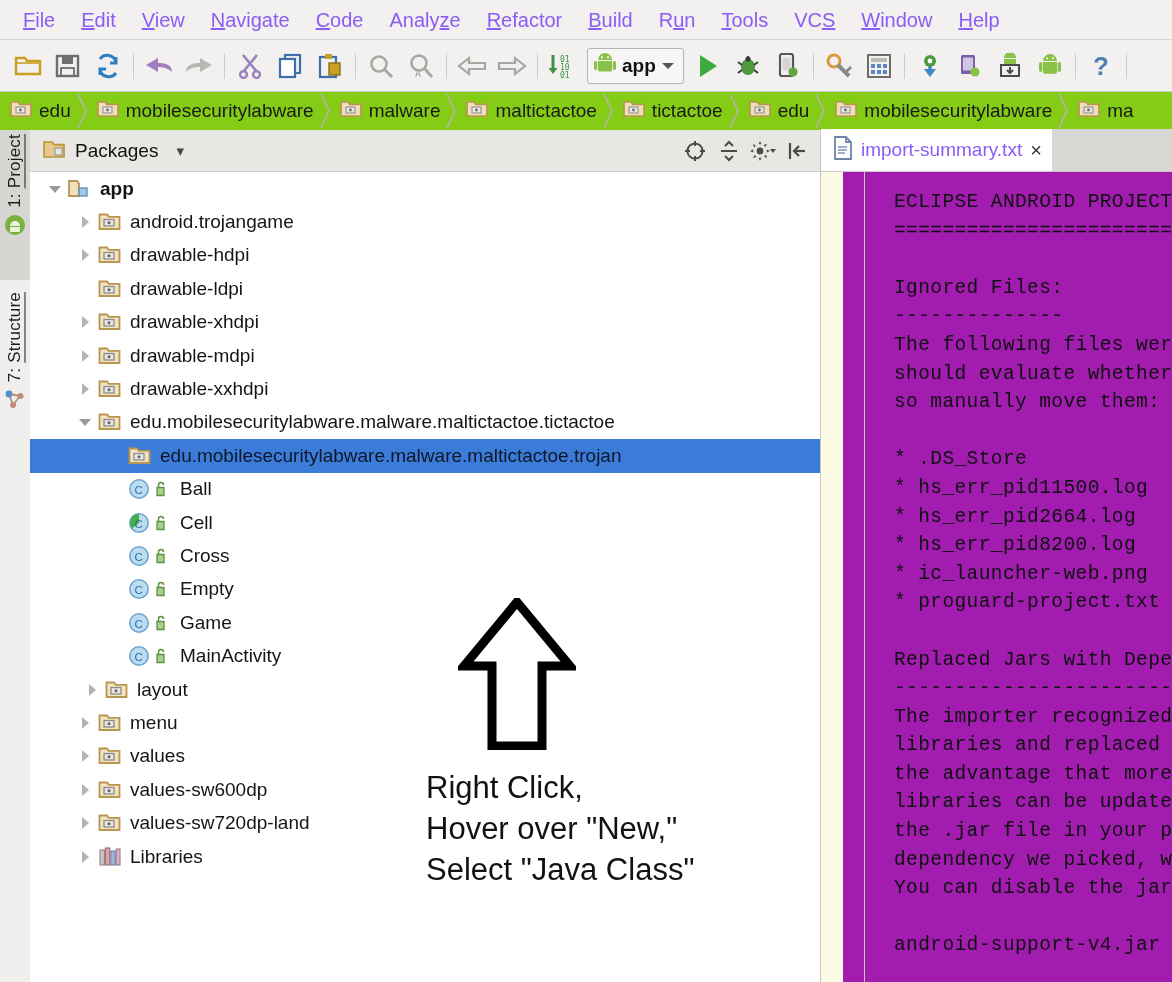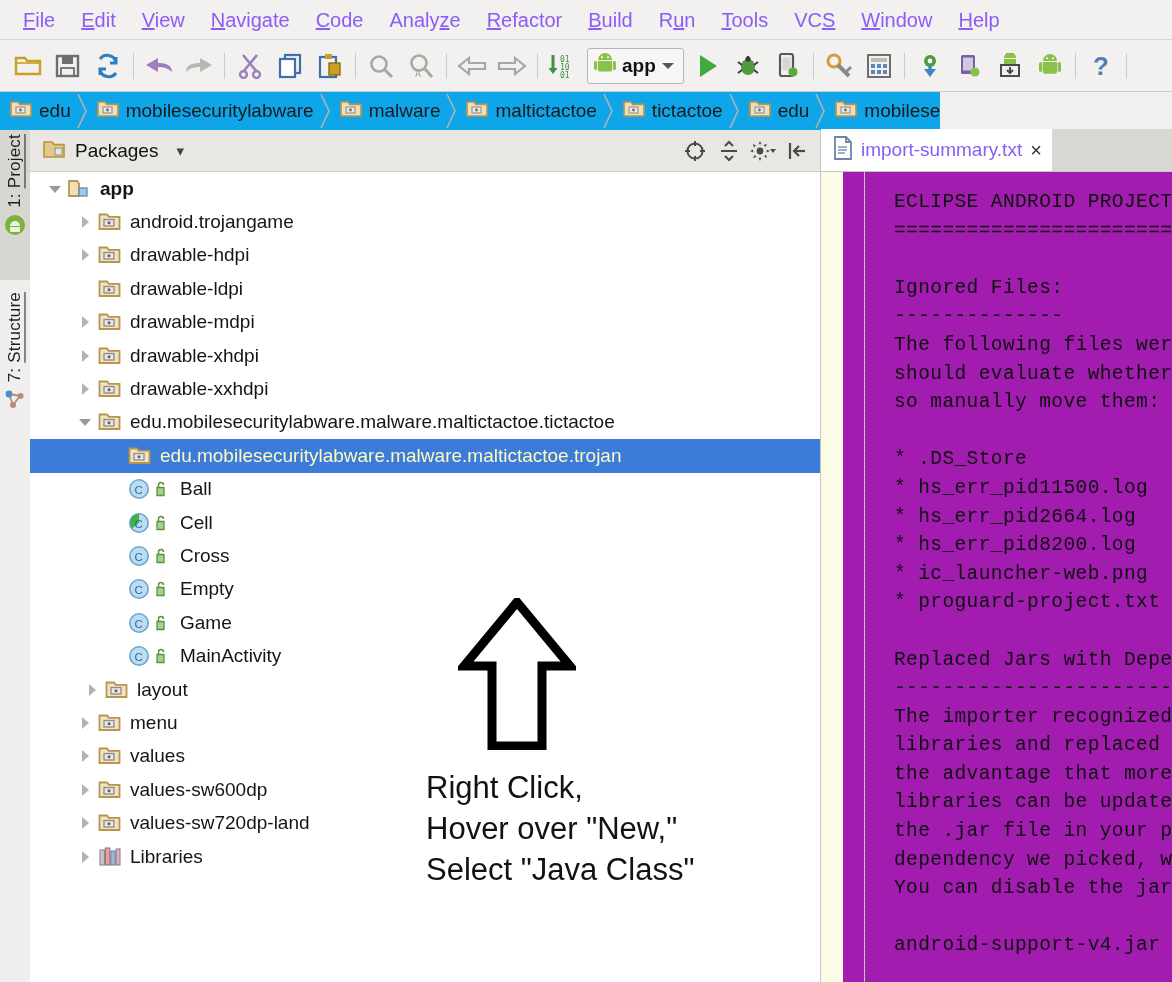--- a/index.html
+++ b/index.html
@@ -35,22 +35,22 @@
   .tbsep{width:1px;height:26px;background:#cdcbc8;margin:0 5px;flex:0 0 auto;}
   .runcfg{
     display:flex;align-items:center;gap:5px;height:34px;
     border:1px solid #b7b5b2;border-radius:3px;background:#f7f6f4;
     padding:0 8px 0 5px;margin:0 4px;flex:0 0 auto;
   }
   .runcfg-label{font-size:19px;font-weight:bold;color:#111;}
 
   
   .crumbbar{
-    position:absolute;left:0;top:92px;width:940px;height:38px;
-    background:#0ea5e9;display:flex;align-items:center;overflow:hidden;
+    position:absolute;left:0;top:92px;width:1172px;height:38px;
+    background:#84cc16;display:flex;align-items:center;overflow:hidden;
     border-bottom:1px solid #d2d0cd;
   }
   .crumb{display:flex;align-items:center;gap:7px;padding:0 6px 0 10px;height:38px;flex:0 0 auto;white-space:nowrap;}
   .crumb-text{font-size:19px;color:#1a1a1a;}
   .crumb-arrow{width:10px;height:38px;flex:0 0 auto;}
 
   
   .rail{
     position:absolute;left:0;top:130px;width:30px;height:852px;
     background:#f0efed;border-right:1px solid #d2d0cd;
@@ -79,21 +79,21 @@
   .panel-title{font-size:19px;color:#111;margin-left:9px;}
   .panel-head-actions{margin-left:auto;display:flex;align-items:center;gap:4px;}
   .pha{width:30px;height:30px;display:flex;align-items:center;justify-content:center;}
 
   .tree{position:absolute;left:0;top:42px;width:790px;height:810px;background:#fff;overflow:hidden;}
   .row{
     display:flex;align-items:center;height:33.4px;white-space:nowrap;
     box-sizing:border-box;
   }
   .row-sel{background:#3a7cd8;}
-  .row-sel .label{color:#fef9c3;}
+  .row-sel .label{color:#0f172a;}
   .twisty{width:26px;height:33px;display:flex;align-items:center;justify-content:center;flex:0 0 auto;}
   .label{font-size:19px;color:#151515;margin-left:8px;}
   .label.bold{font-weight:bold;}
   .ico{flex:0 0 auto;display:flex;align-items:center;}
 
   
   .annot-arrow{position:absolute;left:428px;top:468px;}
   .annot-text{
     position:absolute;left:396px;top:638px;
     font-size:31px;color:#121212;line-height:1.32;
@@ -576,36 +576,36 @@
               <path d="M5 2l7 6-7 6z" fill="#b5b3b0"></path>
             </svg>
           </span>
           <span class="ico">
             <svg width="24" height="20" viewBox="0 0 24 20">
               <path d="M1.5 2.5h7.5l1.8 2.4H21.5V17H1.5z" fill="#f2e4c2" stroke="#b89550" stroke-width="1.8"></path>
               <rect x="6" y="7.5" width="10" height="6.5" fill="#e9e7e4" stroke="#8e8b88" stroke-width="1.3"></rect>
               <circle cx="11" cy="10.8" r="1.5" fill="#60605e"></circle>
             </svg>
           </span>
+          <span class="label">drawable-xhdpi</span>
+        </div>
+        <div class="row" style="padding-left: 42px;">
+          <span class="twisty">
+            <svg width="16" height="16" viewBox="0 0 16 16">
+              <path d="M5 2l7 6-7 6z" fill="#b5b3b0"></path>
+            </svg>
+          </span>
+          <span class="ico">
+            <svg width="24" height="20" viewBox="0 0 24 20">
+              <path d="M1.5 2.5h7.5l1.8 2.4H21.5V17H1.5z" fill="#f2e4c2" stroke="#b89550" stroke-width="1.8"></path>
+              <rect x="6" y="7.5" width="10" height="6.5" fill="#e9e7e4" stroke="#8e8b88" stroke-width="1.3"></rect>
+              <circle cx="11" cy="10.8" r="1.5" fill="#60605e"></circle>
+            </svg>
+          </span>
           <span class="label">drawable-mdpi</span>
-        </div>
-        <div class="row" style="padding-left: 42px;">
-          <span class="twisty">
-            <svg width="16" height="16" viewBox="0 0 16 16">
-              <path d="M5 2l7 6-7 6z" fill="#b5b3b0"></path>
-            </svg>
-          </span>
-          <span class="ico">
-            <svg width="24" height="20" viewBox="0 0 24 20">
-              <path d="M1.5 2.5h7.5l1.8 2.4H21.5V17H1.5z" fill="#f2e4c2" stroke="#b89550" stroke-width="1.8"></path>
-              <rect x="6" y="7.5" width="10" height="6.5" fill="#e9e7e4" stroke="#8e8b88" stroke-width="1.3"></rect>
-              <circle cx="11" cy="10.8" r="1.5" fill="#60605e"></circle>
-            </svg>
-          </span>
-          <span class="label">drawable-xhdpi</span>
         </div>
         <div class="row" style="padding-left: 42px;">
           <span class="twisty">
             <svg width="16" height="16" viewBox="0 0 16 16">
               <path d="M5 2l7 6-7 6z" fill="#b5b3b0"></path>
             </svg>
           </span>
           <span class="ico">
             <svg width="24" height="20" viewBox="0 0 24 20">
               <path d="M1.5 2.5h7.5l1.8 2.4H21.5V17H1.5z" fill="#f2e4c2" stroke="#b89550" stroke-width="1.8"></path>

